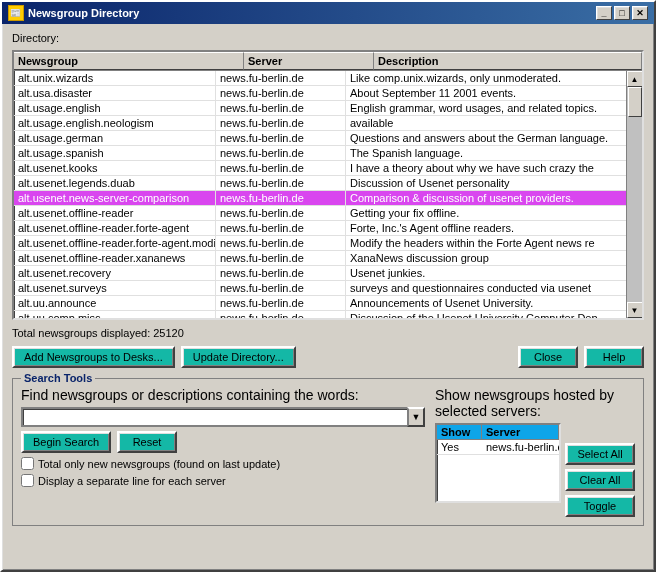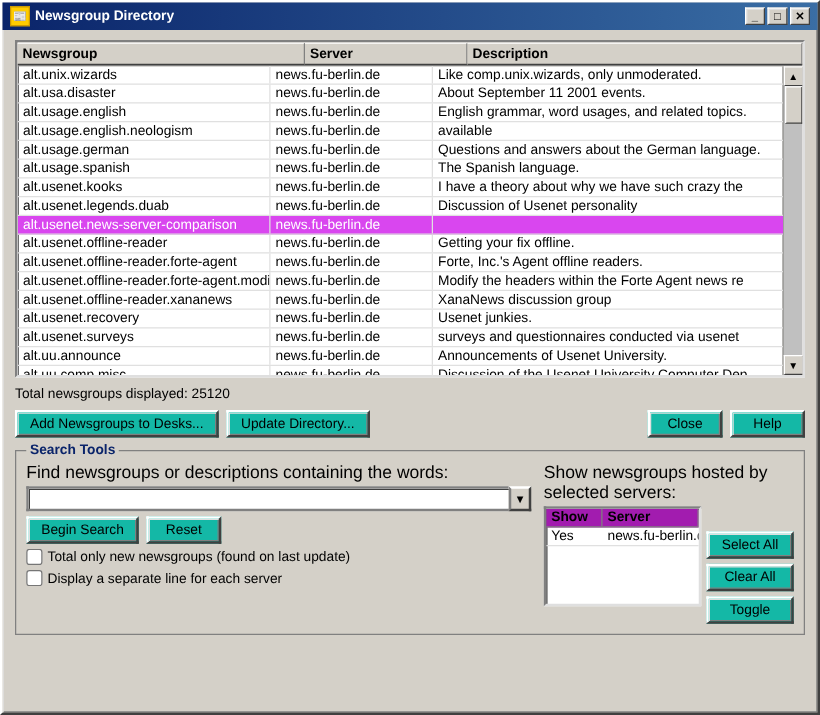--- a/index.html
+++ b/index.html
@@ -243,21 +243,21 @@
       border: 2px solid #808080;
       border-right-color: #dfdfdf;
       border-bottom-color: #dfdfdf;
       box-shadow: inset 1px 1px 0 #404040;
       background: white;
       height: 80px;
       overflow-y: auto;
     }
     .server-table-header {
       display: flex;
-      background: #a21caf;
+      background: #0ea5e9;
       border-bottom: 1px solid #808080;
     }
     .server-col-header {
       padding: 1px 4px;
       font-weight: bold;
       font-size: 11px;
       border-right: 1px solid #808080;
     }
     .server-col-show { width: 45px; }
     .server-col-server { flex: 1; }
@@ -328,20 +328,21 @@
       <span class="title-text">Newsgroup Directory</span>
     </div>
     <div class="title-buttons">
       <div class="title-btn">_</div>
       <div class="title-btn">□</div>
       <div class="title-btn">✕</div>
     </div>
   </div>
 
   <div class="content">
+    <div class="directory-label">Directory:</div>
 
     <div class="table-container">
       <div class="table-header">
         <div class="col-header col-newsgroup">Newsgroup</div>
         <div class="col-header col-server">Server</div>
         <div class="col-header col-desc">Description</div>
       </div>
       <div style="display:flex; flex:1; overflow:hidden;">
         <div class="table-body" id="table-body" style="flex:1;">
 
@@ -381,20 +382,21 @@
     <div class="table-cell col-desc">I have a theory about why we have such crazy the</div>
   </div>
             <div class="table-row">
     <div class="table-cell col-newsgroup">alt.usenet.legends.duab</div>
     <div class="table-cell col-server">news.fu-berlin.de</div>
     <div class="table-cell col-desc">Discussion of Usenet personality</div>
   </div>
             <div class="table-row selected">
     <div class="table-cell col-newsgroup">alt.usenet.news-server-comparison</div>
     <div class="table-cell col-server">news.fu-berlin.de</div>
+    <div class="table-cell col-desc">Comparison &amp; discussion of usenet providers.</div>
   </div>
             <div class="table-row">
     <div class="table-cell col-newsgroup">alt.usenet.offline-reader</div>
     <div class="table-cell col-server">news.fu-berlin.de</div>
     <div class="table-cell col-desc">Getting your fix offline.</div>
   </div>
             <div class="table-row">
     <div class="table-cell col-newsgroup">alt.usenet.offline-reader.forte-agent</div>
     <div class="table-cell col-server">news.fu-berlin.de</div>
     <div class="table-cell col-desc">Forte, Inc.'s Agent offline readers.</div>

